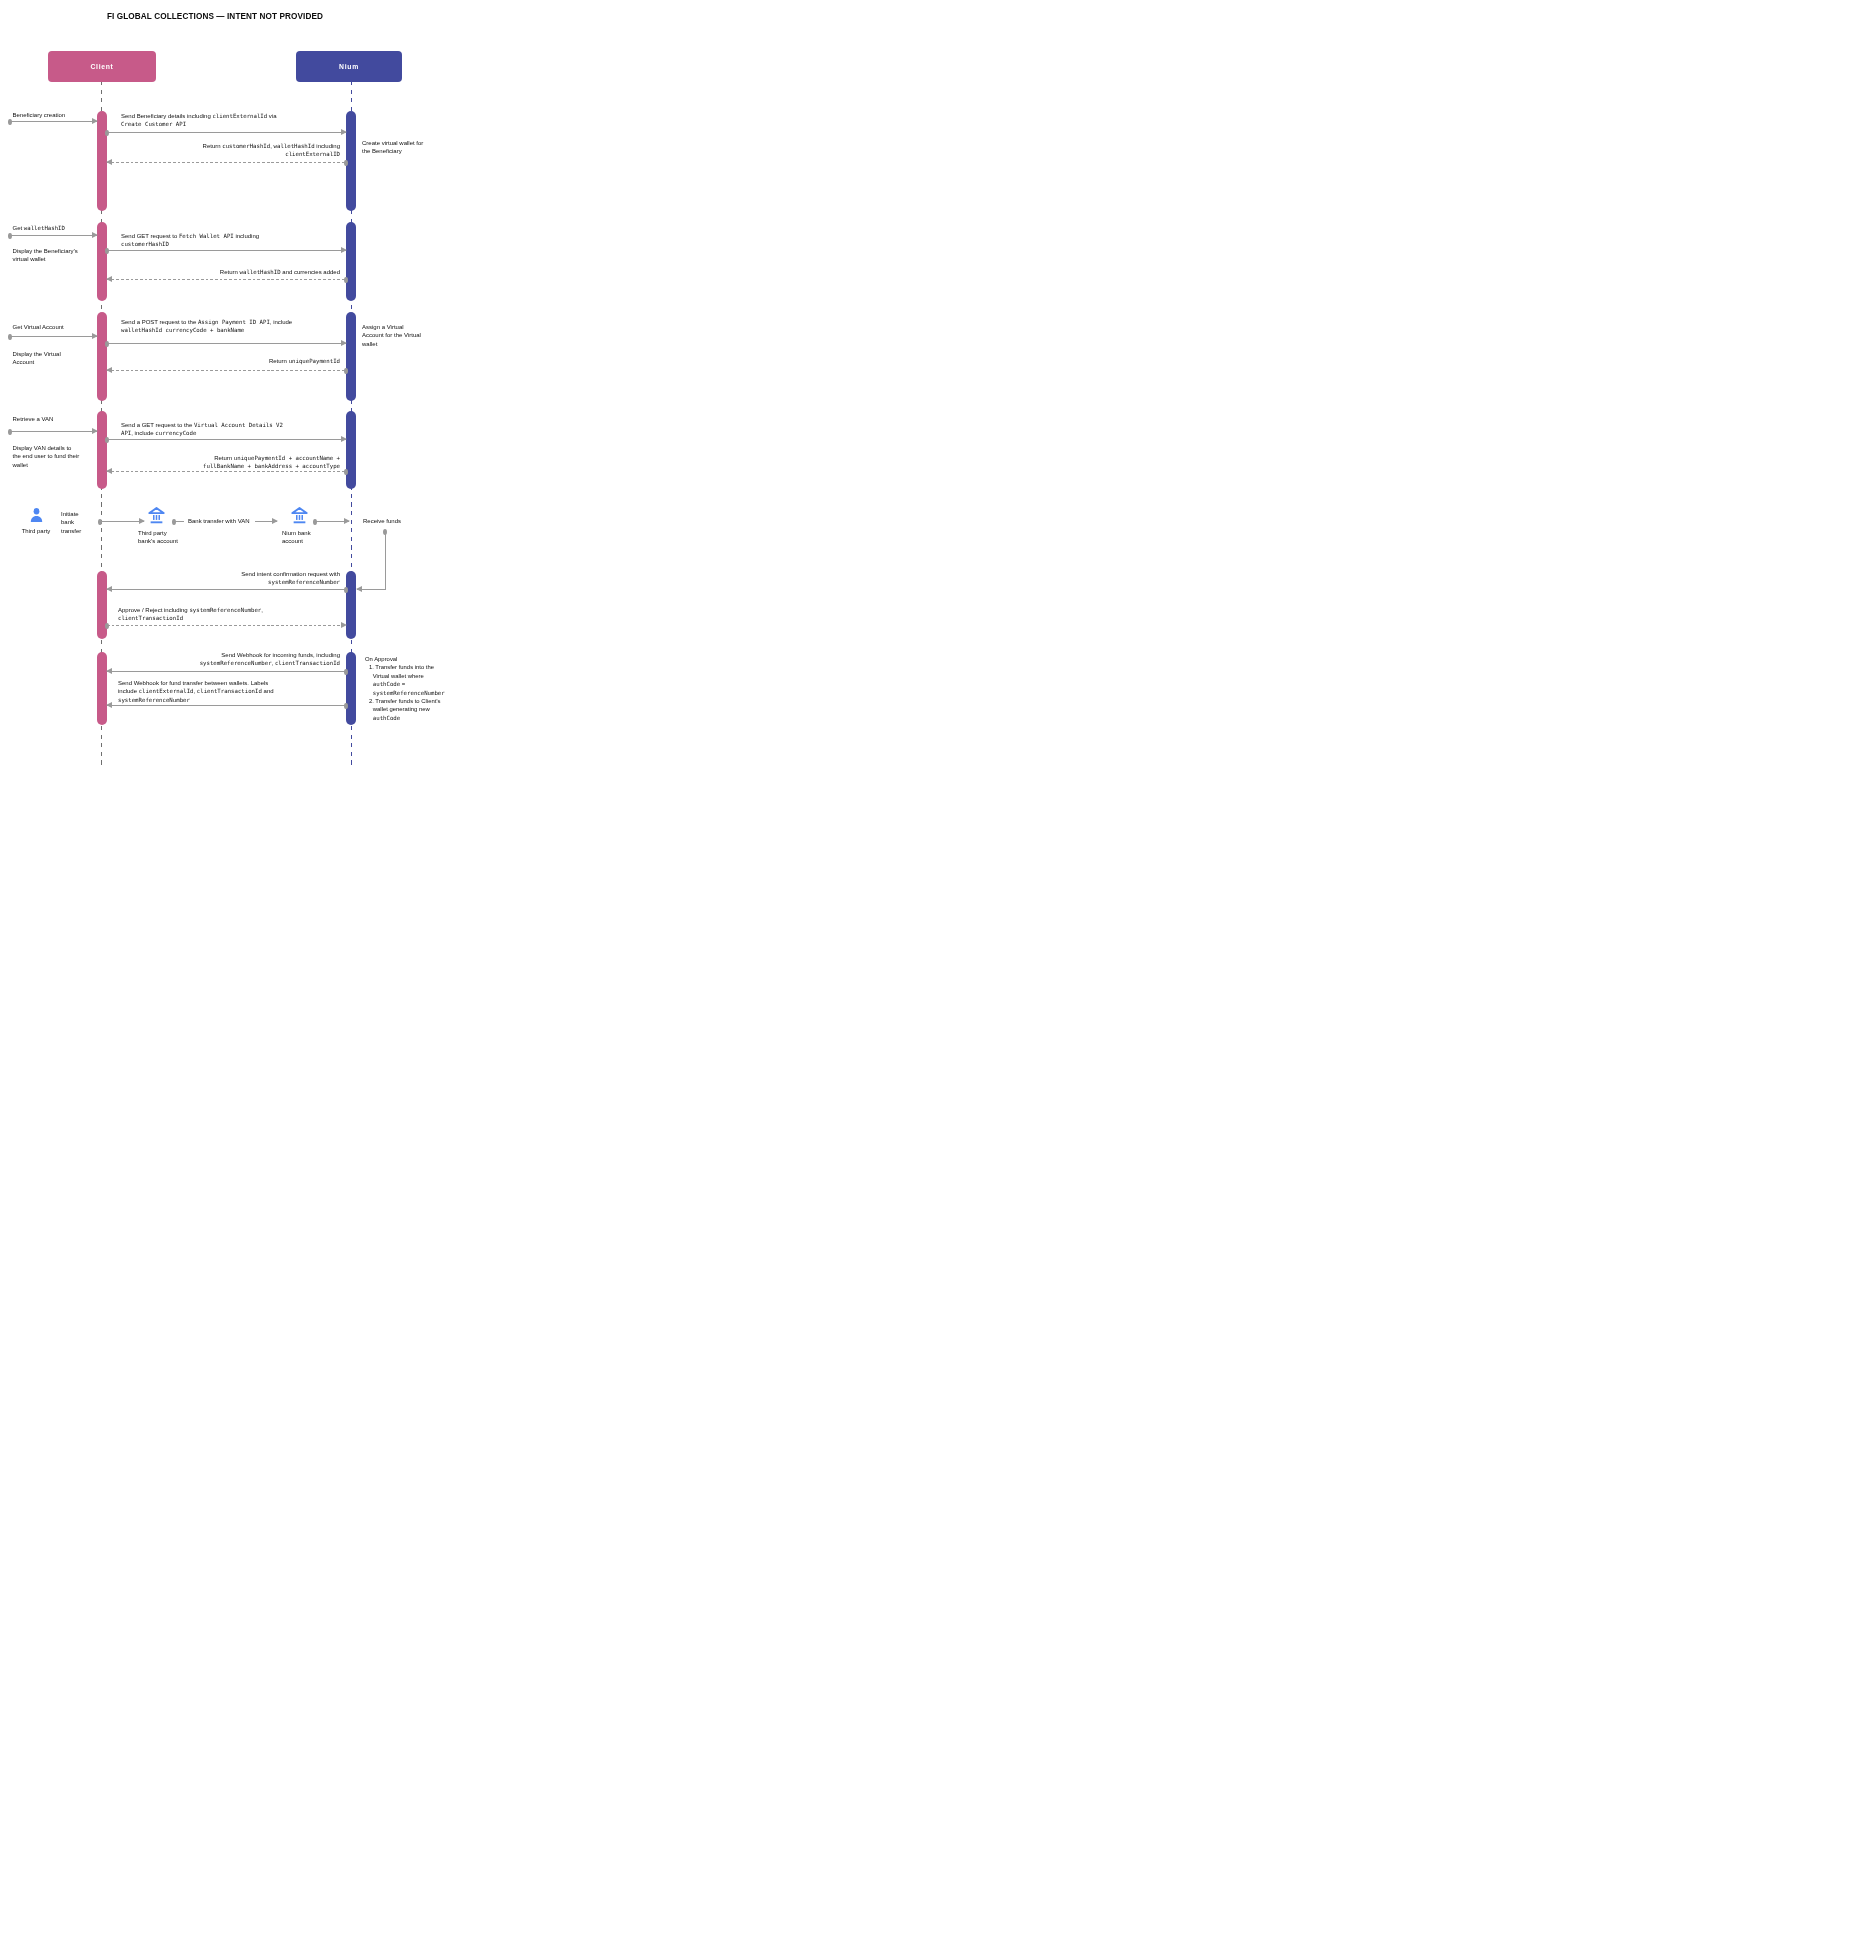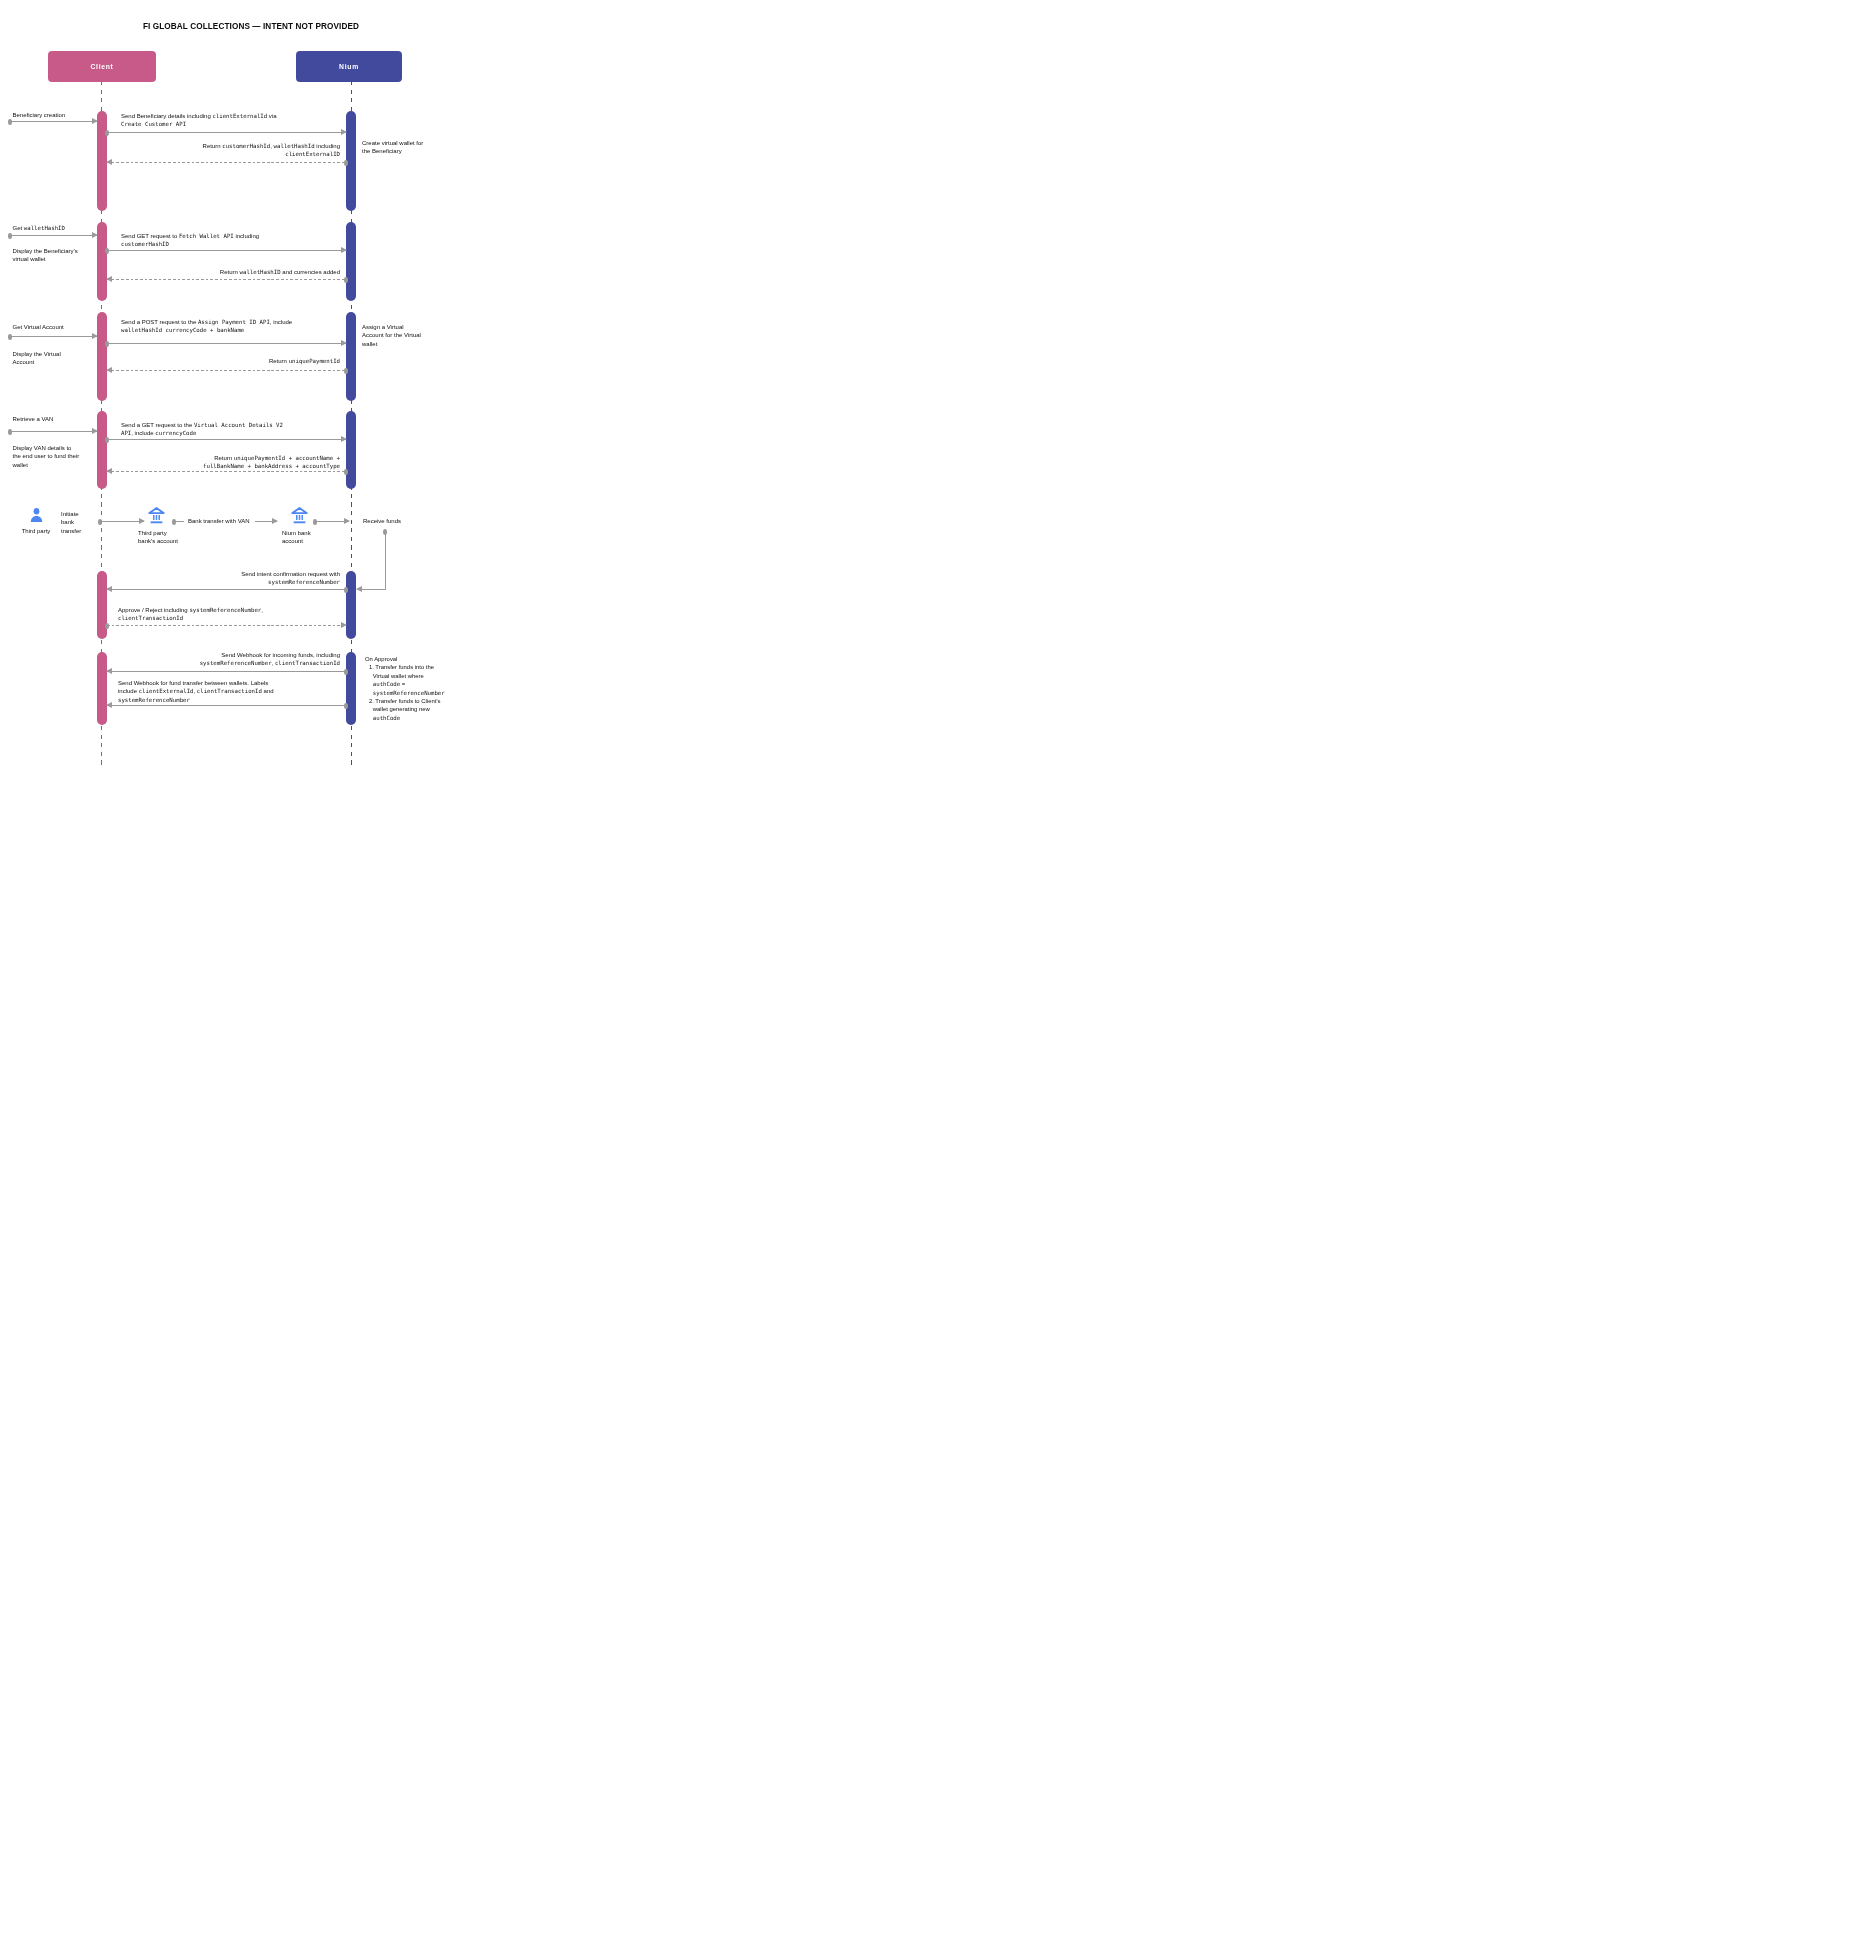--- a/index.html
+++ b/index.html
@@ -31,21 +31,21 @@
   .head.hl{left:-0.8px;border-right:6.6px solid #9a9a9a;}
   .vline{width:1.2px;background:#9a9a9a;}
   .sdot{width:4.3px;height:6.3px;border-radius:50%;background:#9a9a9a;}
   svg{display:block;}
 </style>
 </head>
 <body>
 
 <div id="canvas">
 
-  <div class="abs title" style="left:0;top:22px;width:430px;padding-left:36px;">FI GLOBAL COLLECTIONS — INTENT NOT PROVIDED</div>
+  <div class="abs title" style="left:0;top:12px;width:430px;">FI GLOBAL COLLECTIONS — INTENT NOT PROVIDED</div>
 
   <div class="abs life c" style="left:101px;"></div>
   <div class="abs life n" style="left:351px;"></div>
 
   <div class="abs actor client" style="left:48px;top:51px;width:108px;">
     <span>Client</span>
   </div>
   <div class="abs actor nium" style="left:296px;top:51px;width:106px;">
     <span>Nium</span>
   </div>

